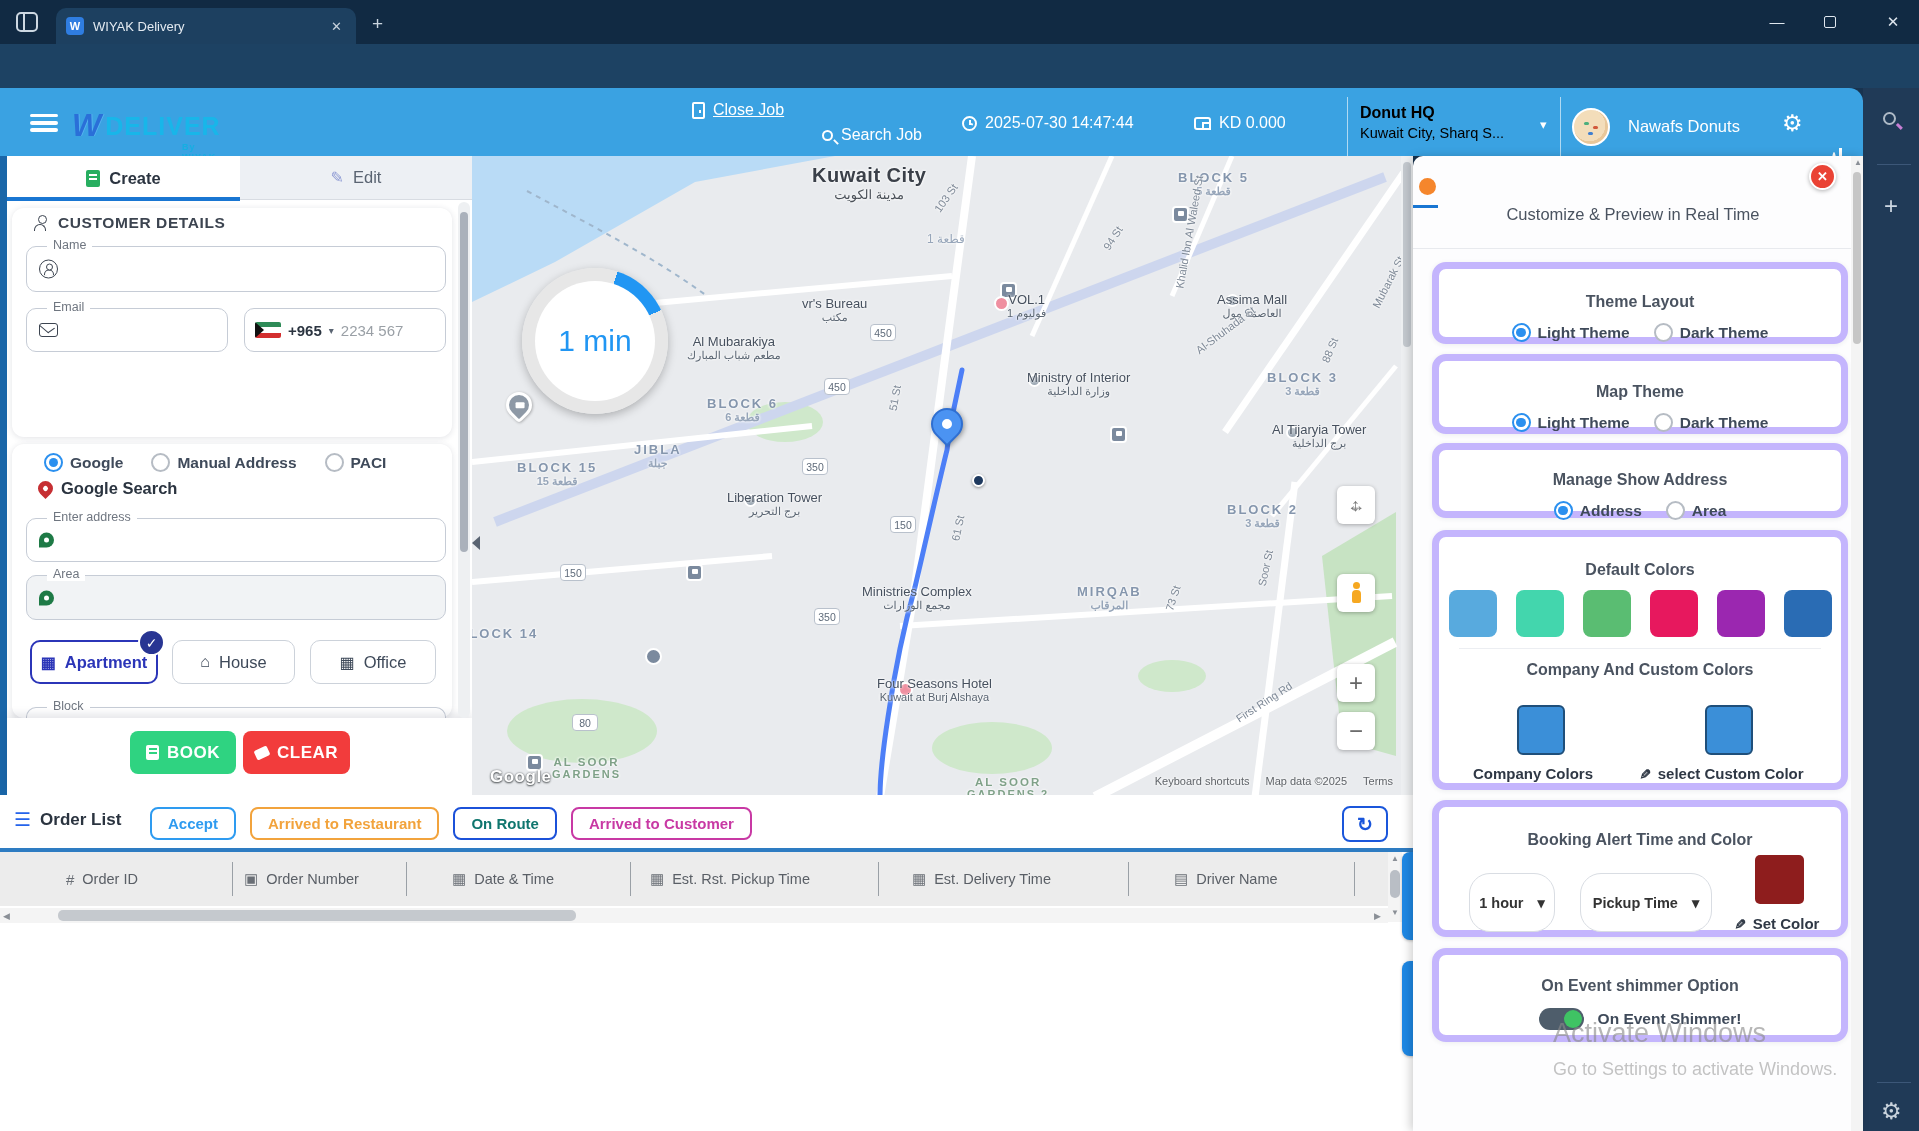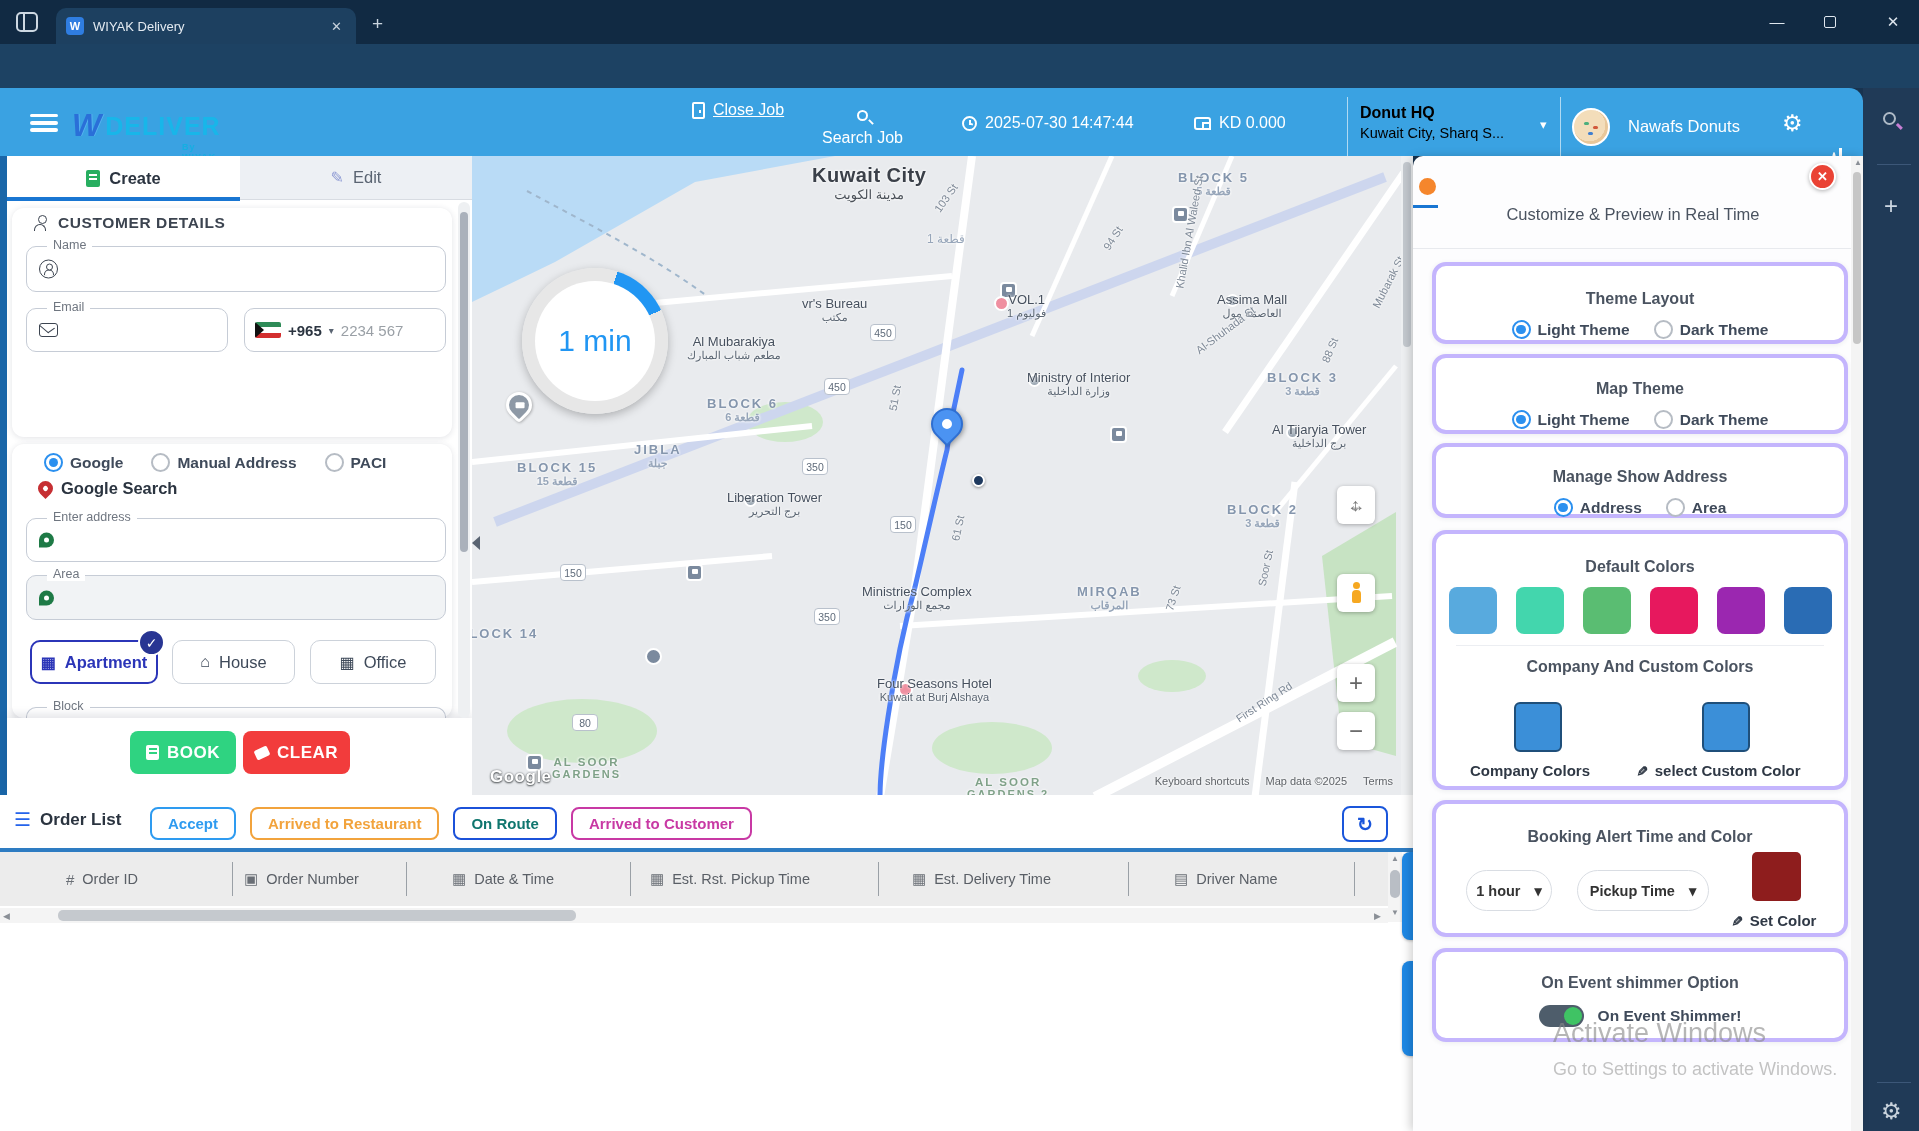--- a/index.html
+++ b/index.html
@@ -40,21 +40,21 @@
 
   
   #appheader{left:0;top:88px;width:1863px;height:68px;background:#3aa2e2;border-radius:0 14px 0 0;color:#fff;}
   #hamburger{left:30px;top:114px;width:28px;height:18px;}
   #hamburger i{display:block;height:3.4px;background:#fff;border-radius:2px;margin-bottom:3.8px;}
   #logo{left:72px;top:108px;display:flex;align-items:flex-start;}
   #logo .w{font-size:31px;font-weight:bold;font-style:italic;color:#2a6fd8;text-shadow:1px 0 #55b3ef;}
   #logo .deliver{font-size:25px;font-weight:bold;letter-spacing:1px;color:#18b6e9;margin:4px 0 0 4px;}
   #logo .by{position:absolute;left:110px;top:34px;font-size:9px;color:#16aee2;font-weight:bold;letter-spacing:1px;}
   .hbtn{display:flex;align-items:center;gap:8px;font-size:16px;color:#fff;}
-  #close-job{left:692px;top:101px;text-decoration:underline;} #search-job{left:822px;top:110px;flex-direction:column;}
+  #close-job{left:692px;top:101px;text-decoration:underline;} #search-job{left:822px;top:126px;}
   #header-datetime{left:962px;top:114px;} #header-balance{left:1194px;top:114px;}
   .door{width:13px;height:17px;border:2px solid #fff;border-radius:2px;position:relative;}
   .door:before{content:"";position:absolute;right:2px;top:6px;width:2px;height:3px;background:#fff;}
   .magw{width:11px;height:11px;border:2px solid #fff;border-radius:50%;position:relative;}
   .magw:after{content:"";position:absolute;left:9px;top:9px;width:6px;height:2px;background:#fff;transform:rotate(45deg);}
   .clockI{width:15px;height:15px;border:2px solid #fff;border-radius:50%;position:relative;}
   .clockI:before{content:"";position:absolute;left:5px;top:2px;width:2px;height:5px;background:#fff;}
   .clockI:after{content:"";position:absolute;left:5px;top:5px;width:4px;height:2px;background:#fff;transform:rotate(20deg);}
   .walletI{width:17px;height:13px;border:2px solid #fff;border-radius:3px;position:relative;}
   .walletI:before{content:"";position:absolute;right:-2px;top:3px;width:5px;height:4px;background:#3aa2e2;border:2px solid #fff;}
@@ -205,38 +205,38 @@
   
   #rp-scrollleft{left:1401px;top:156px;width:12px;height:639px;background:#eef0f2;}
   #rp-scrollleft .thumb{position:absolute;left:2px;top:6px;width:8px;height:185px;background:#c4c9cf;border-radius:4px;}
   .bluepill{position:absolute;left:1402px;width:26px;background:#1e88e5;border-radius:8px;box-shadow:0 1px 3px rgba(0,0,0,.25);}
   #rightpanel{left:1413px;top:156px;width:450px;height:975px;background:#fdfdfe;border-radius:10px 0 0 0;box-shadow:-3px 0 10px rgba(0,0,0,.18);}
   #rp-close{left:1809px;top:163px;width:27px;height:27px;border-radius:50%;background:#ea4335;border:2.5px solid #fff;box-shadow:0 1px 4px rgba(0,0,0,.3);color:#fff;font-size:13px;font-weight:bold;display:flex;align-items:center;justify-content:center;}
   #rp-title{left:1433px;top:205px;width:400px;text-align:center;font-size:16.5px;color:#4a5360;}
   #rp-divider{left:1413px;top:248px;width:438px;height:1px;background:#e8eaee;}
   #rp-tabicon{left:1419px;top:178px;width:17px;height:17px;border-radius:50%;background:#f5862c;}
   #rp-tabline{left:1413px;top:205px;width:25px;height:3px;background:#1976d2;}
-  .rcard{position:absolute;left:1432px;width:416px;background:#fff;border:4px solid #c4b5fd;border-radius:14px;box-shadow:0 1px 5px rgba(40,50,70,.08);}
+  .rcard{position:absolute;left:1432px;width:416px;background:#fff;border:7px solid #c4b5fd;border-radius:14px;box-shadow:0 1px 5px rgba(40,50,70,.08);}
   .rcard h3{margin:0;text-align:center;font-size:16px;color:#4a5360;font-weight:bold;}
   .rrow{display:flex;justify-content:center;gap:24px;}
   #c-theme{top:262px;height:82px;} #c-theme h3{margin-top:24px;} 
   #c-mtheme{top:354px;height:80px;} #c-mtheme h3{margin-top:22px;}
   #c-show{top:443px;height:75px;} #c-show h3{margin-top:21px;}
   #c-colors{top:530px;height:260px;}
   #c-book{top:800px;height:137px;}
   #c-shim{top:948px;height:94px;}
   #c-zones{top:1053px;height:78px;}
   .rrads{margin-top:12px;}
   #swatches{display:flex;justify-content:center;gap:19px;margin-top:11px;}
   .swatch{width:48px;height:47px;border-radius:8px;}
   #cc-div{margin:11px 20px 0 20px;height:1px;background:#eceef2;}
   .ccsq{position:absolute;width:48px;height:50px;border-radius:6px;border:2px solid #1f4f7a;background:#3b8fd8;}
   .cclabel{position:absolute;font-size:15px;color:#2f3845;font-weight:bold;display:flex;gap:7px;align-items:center;}
   .brush{display:inline-block;transform:rotate(90deg);font-size:14px;}
-  .selpill{position:absolute;height:41px;border:1.6px solid #d9dde3;border-radius:21px;background:#fff;display:flex;align-items:center;justify-content:center;gap:14px;font-size:14.5px;font-weight:bold;color:#333;}
+  .selpill{position:absolute;height:59px;border:1.6px solid #d9dde3;border-radius:21px;background:#fff;display:flex;align-items:center;justify-content:center;gap:14px;font-size:14.5px;font-weight:bold;color:#333;}
   #bk-red{position:absolute;left:316px;top:48px;width:49px;height:49px;background:#8e1d1d;border-radius:5px;}
   #bk-set{position:absolute;left:295px;top:108px;font-size:15px;color:#2f3845;font-weight:bold;display:flex;gap:7px;align-items:center;}
   .togrow{display:flex;justify-content:center;align-items:center;gap:14px;margin-top:13px;font-size:15.5px;color:#3f4a5a;font-weight:bold;}
   .toggle{width:45px;height:22px;background:#4e5d6b;border-radius:11px;position:relative;}
   .toggle:after{content:"";position:absolute;right:2px;top:2px;width:18px;height:18px;border-radius:50%;background:#3fc364;}
   #rp-scroll{left:1851px;top:156px;width:12px;height:975px;background:#f4f4f4;}
   #rp-thumb{left:1853px;top:172px;width:8px;height:172px;background:#c6c6c6;border-radius:4px;}
   #rp-sarrow{left:1854px;top:158px;font-size:8px;color:#8a8f96;}
   #watermark{left:1553px;top:1018px;width:310px;z-index:60;pointer-events:none;}
   #watermark .l1{font-size:27px;color:#8a8a8a;opacity:.62;}

